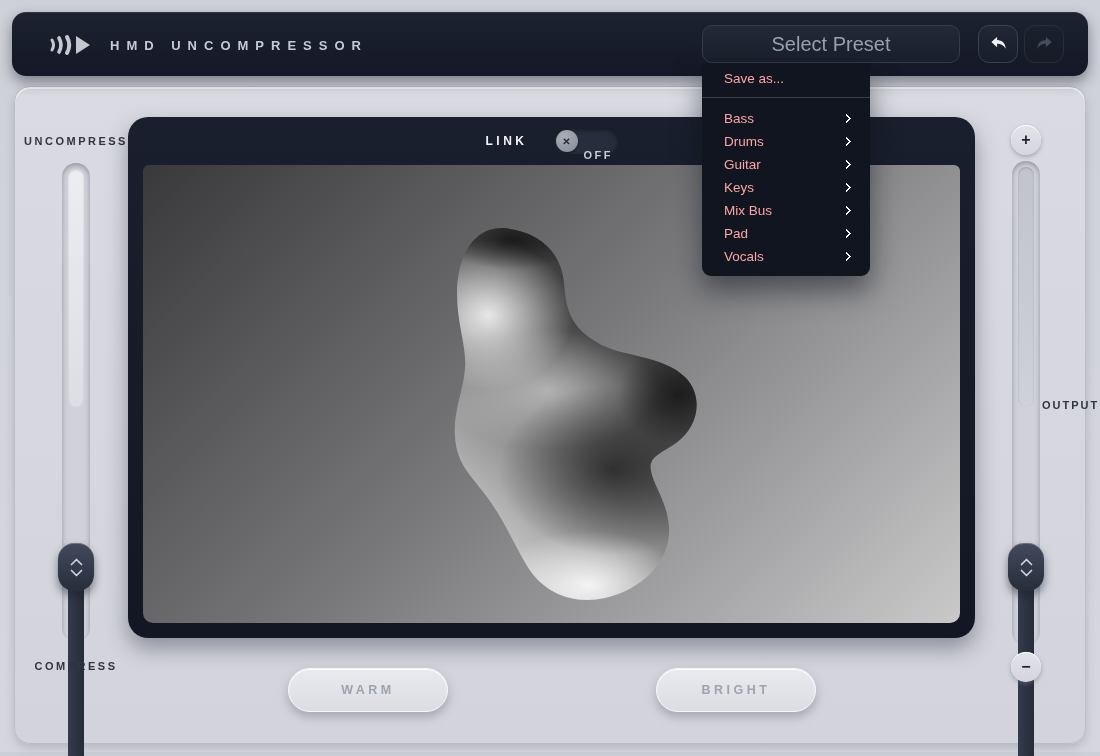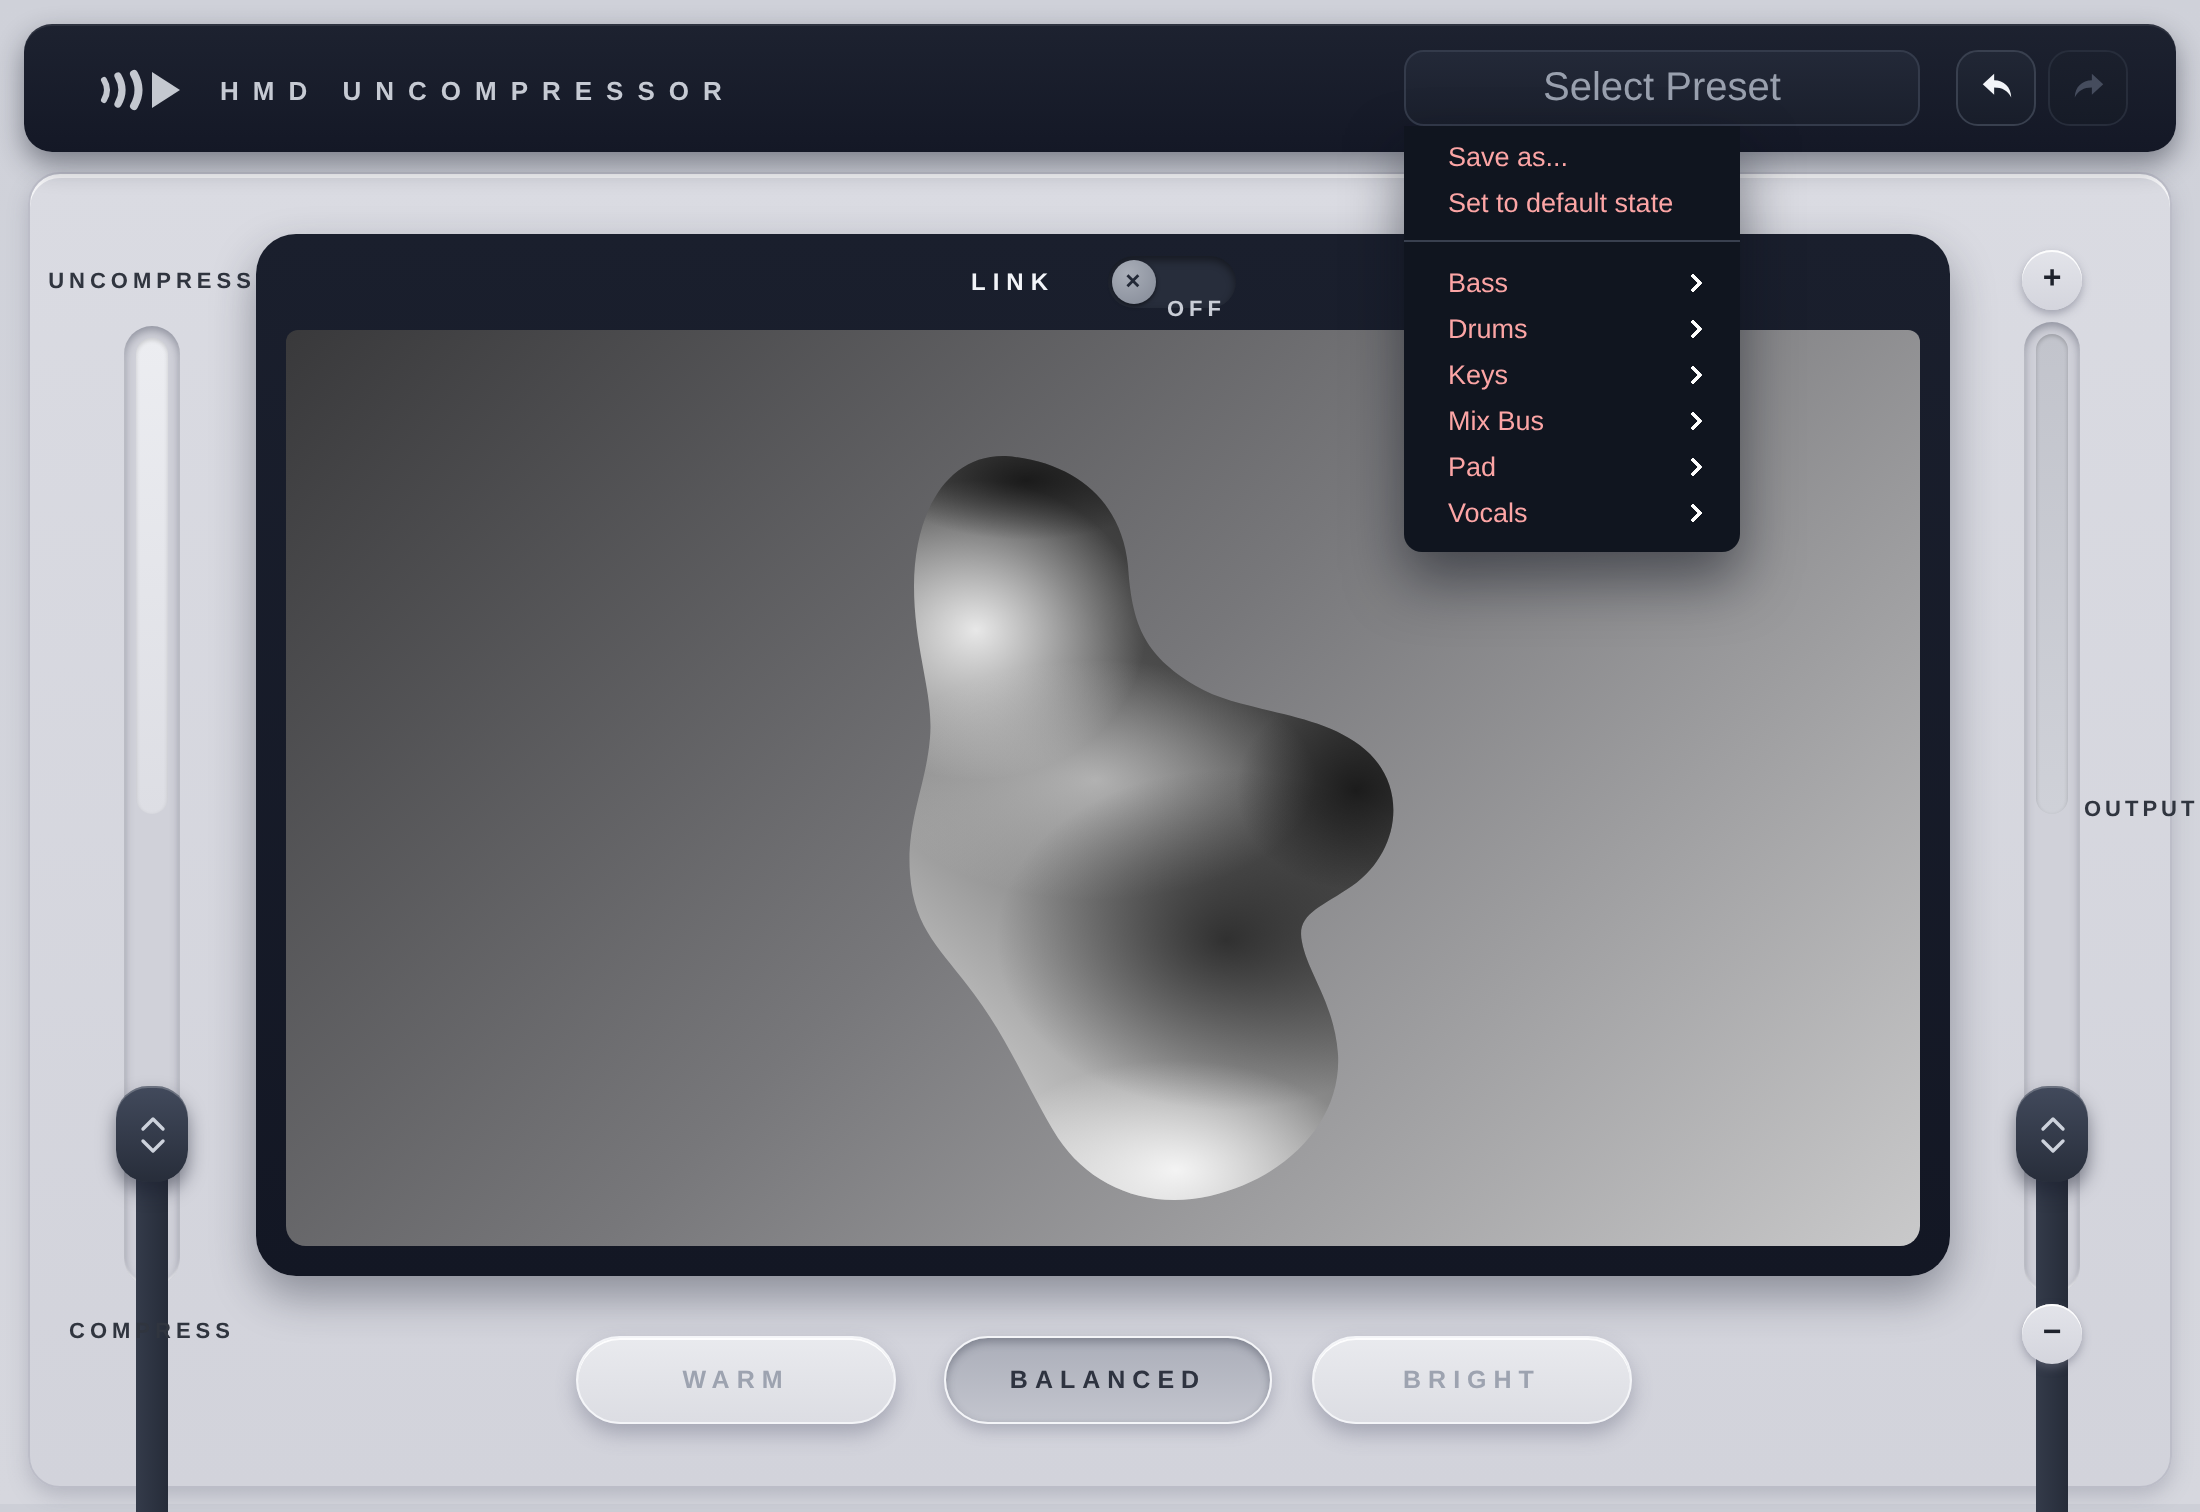--- a/index.html
+++ b/index.html
@@ -234,40 +234,40 @@
           <ellipse cx="445" cy="420" rx="95" ry="55" fill="url(#hlTop)"></ellipse>
           <ellipse cx="470" cy="305" rx="115" ry="85" fill="url(#dkSpot)"></ellipse>
           <ellipse cx="535" cy="230" rx="60" ry="50" fill="url(#dkSpot)"></ellipse>
           <ellipse cx="370" cy="75" rx="70" ry="30" fill="url(#dkSpot)"></ellipse>
         </g>
       </svg>
     </div>
   </div>
 
   <button class="tone-btn" style="left:288px;">WARM</button>
-  <button class="tone-btn active" style="left:472px; width:164px;">BALANCED</button>
   <button class="tone-btn" style="left:656px;">BRIGHT</button>
 
   <div class="preset-menu">
     <div class="menu-item">
       <span>Save as...</span>
     </div>
-    <div class="menu-item">
-      <span>Set to default state</span>
-    </div>
     <div class="menu-sep"></div>
     <div class="menu-item">
       <span>Bass</span>
       <span class="chev"></span>
     </div>
     <div class="menu-item">
       <span>Drums</span>
       <span class="chev"></span>
     </div>
     <div class="menu-item">
+      <span>Guitar</span>
+      <span class="chev"></span>
+    </div>
+    <div class="menu-item">
       <span>Keys</span>
       <span class="chev"></span>
     </div>
     <div class="menu-item">
       <span>Mix Bus</span>
       <span class="chev"></span>
     </div>
     <div class="menu-item">
       <span>Pad</span>
       <span class="chev"></span>

